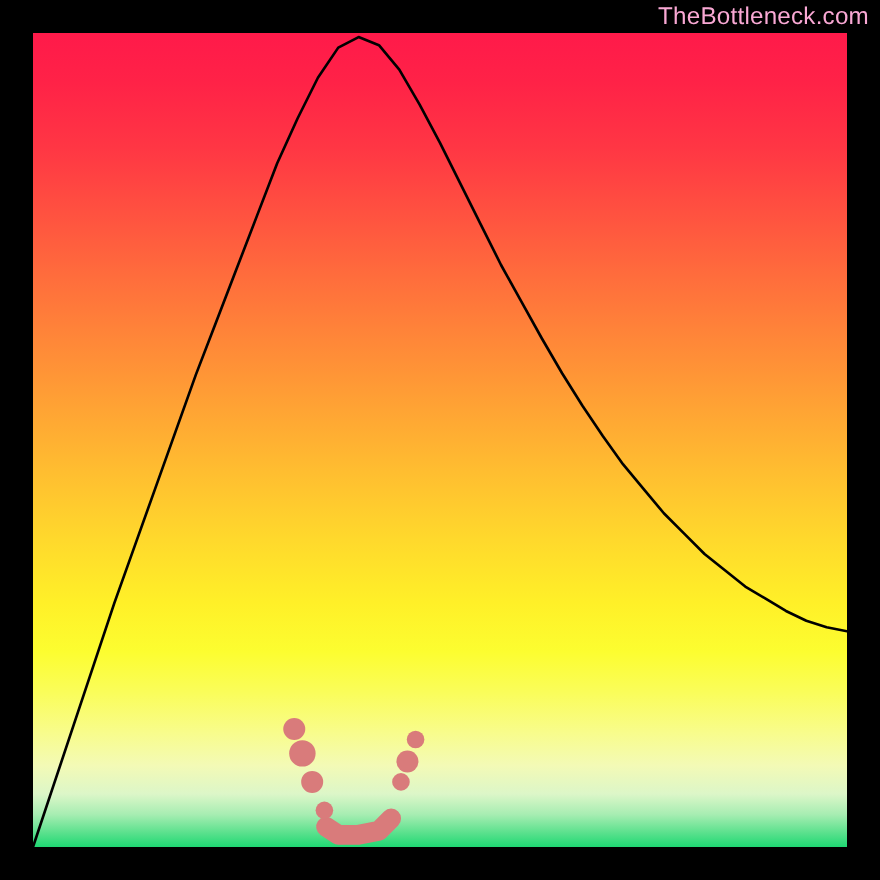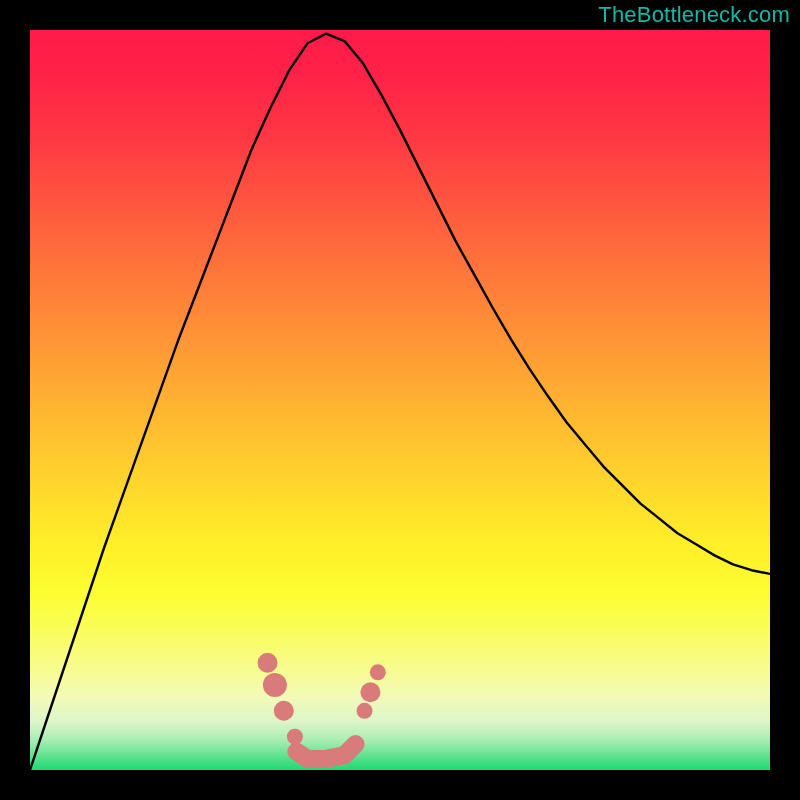--- a/index.html
+++ b/index.html
@@ -38,21 +38,21 @@
     position: absolute;
     left: 0;
     top: 0;
     width: 740px;
     height: 740px;
   }
   .watermark {
     position: absolute;
     top: 2px;
     right: 10px;
-    color: #14b8a6;
+    color: #f9a8d4;
     font-size: 22px;
     font-weight: 500;
     letter-spacing: 0.2px;
     text-align: center;
   }
 </style>
 </head>
 <body>
 
 <div class="frame">

